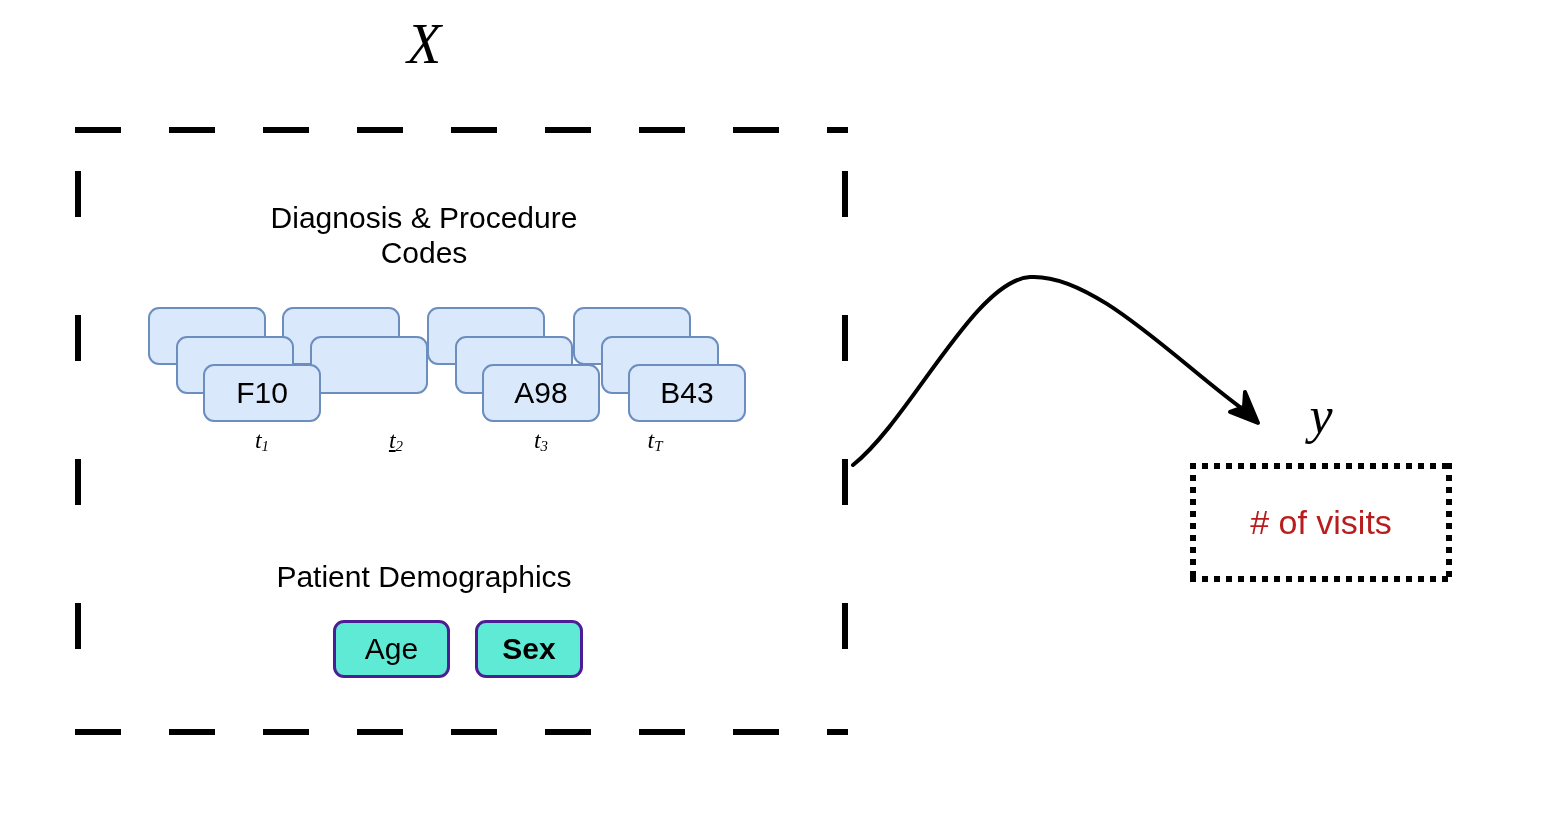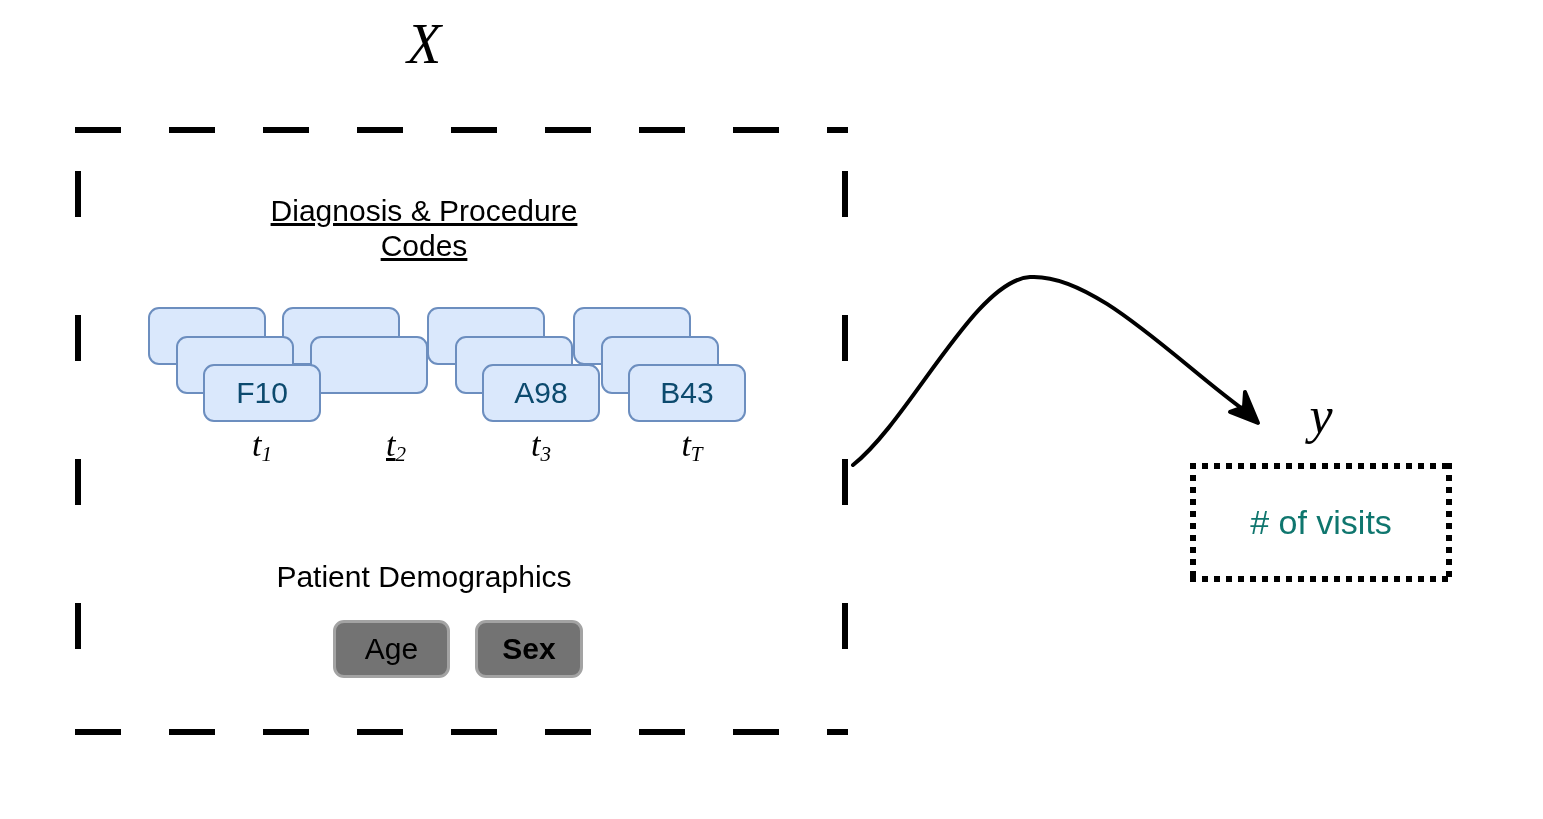--- a/index.html
+++ b/index.html
@@ -83,23 +83,22 @@
   .section-heading {
     position: absolute;
     text-align: center;
     font-size: 30px;
     font-weight: 400;
     line-height: 1.17;
     color: #000;
   }
   #codes-heading {
     left: 90px;
-    top: 193px;
+    top: 200px;
     width: 668px;
-    text-decoration: underline;
   }
   #demographics-heading {
     left: 90px;
     top: 559px;
     width: 668px;
   }
 
   
   #code-stacks {
     position: absolute;
@@ -124,37 +123,37 @@
   }
   .code-card.back   { left: 0px;  top: 0px;  z-index: 1; }
   .code-card.middle { left: 28px; top: 29px; z-index: 2; }
   .code-card.front  {
     left: 55px; top: 57px; z-index: 3;
     display: flex;
     align-items: center;
     justify-content: center;
     font-size: 30px;
     font-family: "Liberation Sans", sans-serif;
-    color: #0c4a6e;
+    color: #000000;
   }
   .step-label {
     position: absolute;
     top: 428px;
     width: 118px;
     text-align: center;
-    font-size: 34px;
+    font-size: 24px;
   }
 
   
   .demo-chip {
     position: absolute;
     box-sizing: border-box;
     height: 58px;
-    background: #737373;
-    border: 3px solid #a3a3a3;
+    background: #5eead4;
+    border: 3px solid #4c1d95;
     border-radius: 11px;
     display: flex;
     align-items: center;
     justify-content: center;
     font-size: 30px;
     font-family: "Liberation Sans", sans-serif;
     color: #000;
   }
   #demo-chip-age { left: 333px; top: 620px; width: 117px; }
   #demo-chip-sex { left: 475px; top: 620px; width: 108px; font-weight: bold; }
@@ -206,21 +205,21 @@
   #output-box .dot-right { right: 0; }
   #output-label {
     position: absolute;
     left: 0; top: 0;
     width: 262px; height: 119px;
     display: flex;
     align-items: center;
     justify-content: center;
     font-size: 34px;
     font-family: "Liberation Sans", sans-serif;
-    color: #0f766e;
+    color: #b91c1c;
   }
 </style>
 </head>
 <body>
 
 <div id="canvas">
 
   <div id="x-label" class="math">X</div>
 
   <div id="input-container">
@@ -255,21 +254,21 @@
       <div class="code-card middle"></div>
       <div class="code-card front">A98</div>
     </div>
     <div class="step-label math" style="left:482px;"><span>t</span><sub>3</sub></div>
 
     <div class="code-stack" style="left:573px; top:307px;">
       <div class="code-card back"></div>
       <div class="code-card middle"></div>
       <div class="code-card front">B43</div>
     </div>
-    <div class="step-label math" style="left:633px;"><span>t</span><sub>T</sub></div>
+    <div class="step-label math" style="left:596px;"><span>t</span><sub>T</sub></div>
 
   </div>
 
   <div id="demographics-heading" class="section-heading">Patient Demographics</div>
 
   <div id="demo-chip-age" class="demo-chip">Age</div>
   <div id="demo-chip-sex" class="demo-chip">Sex</div>
 
   <svg id="flow-arrow" viewBox="0 0 460 240">
     <path d="M 23 210 C 80 165, 145 25, 200 22 C 265 18, 350 110, 418 158" fill="none" stroke="#000000" stroke-width="4" stroke-linecap="round"></path>

